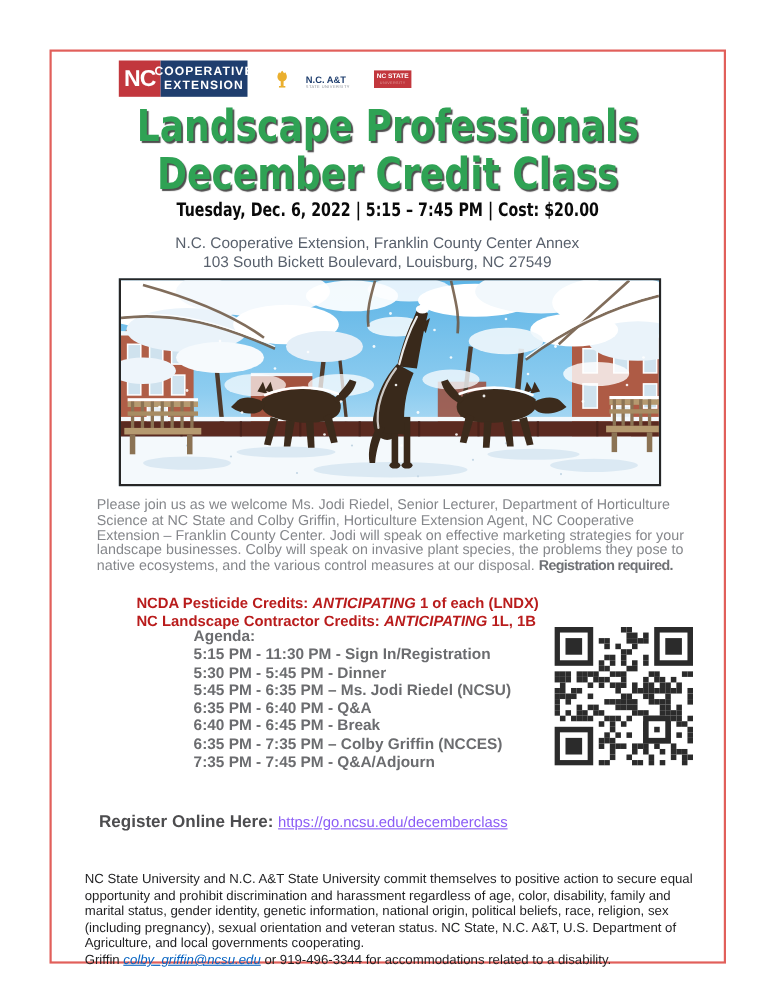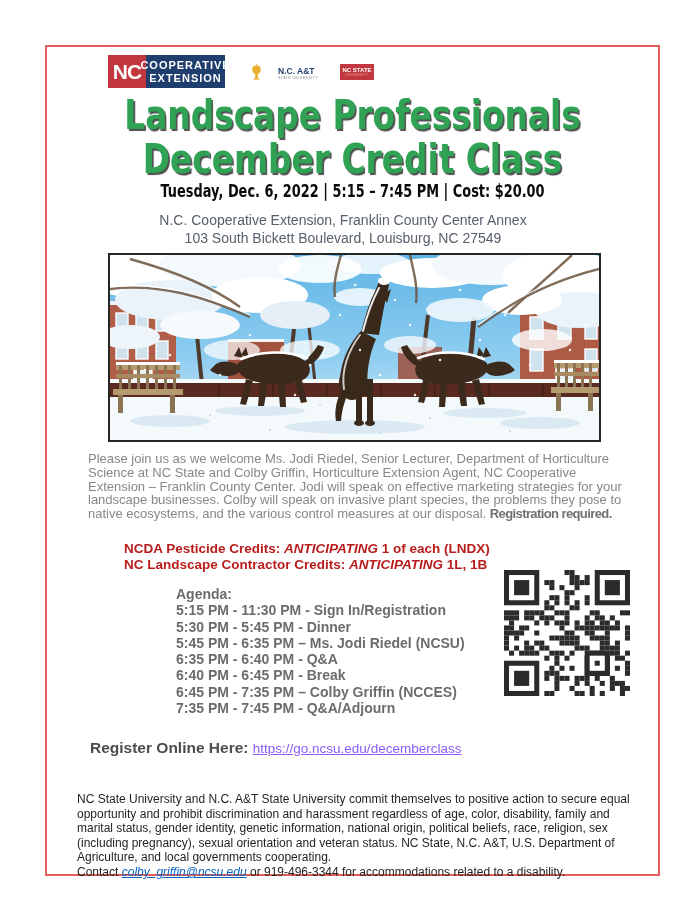--- a/index.html
+++ b/index.html
@@ -39,21 +39,21 @@
   
   .photo{position:absolute;left:108px;top:253px;width:489px;height:185px;border:2px solid #262626;
          background:#bfe0f2;}
   .photo svg{display:block;}
 
   
   .intro{position:absolute;left:88px;top:452px;width:536px;font-size:13px;line-height:13.8px;color:#85878b;}
   .reg-note{font-weight:bold;letter-spacing:-.6px;color:#6f7175;}
   .credits{position:absolute;left:88px;top:541px;font-size:13.5px;font-weight:bold;color:#b91c1c;line-height:16px;margin-left:36px;}
   .credit-em{font-style:italic;}
-  .agenda{position:absolute;left:176px;top:586px;font-size:14px;font-weight:bold;color:#6b6c6f;line-height:16.3px;}
+  .agenda{position:absolute;left:176px;top:570px;font-size:14px;font-weight:bold;color:#6b6c6f;line-height:16.3px;}
   .qr-box{position:absolute;left:500px;top:566px;width:134px;height:134px;background:#fff;
           display:flex;align-items:center;justify-content:center;}
   .register{position:absolute;left:90px;top:739px;font-size:15.5px;font-weight:bold;color:#4d4d4f;}
   .register a{font-size:13.5px;color:#8b5cf6;text-decoration:underline;font-weight:normal;}
 
   
   .footer{position:absolute;left:77px;top:792px;width:567px;font-size:12px;line-height:14.6px;color:#1f1f21;}
   .footer a{color:#0563c1;font-style:italic;text-decoration:underline;}
 </style>
 </head>
@@ -322,21 +322,21 @@
     <div><span>NC Landscape Contractor Credits: </span><span class="credit-em">ANTICIPATING</span><span> 1L, 1B</span></div>
   </div>
 
   <div class="agenda">
     <div>Agenda:</div>
     <div>5:15 PM - 11:30 PM - Sign In/Registration</div>
     <div>5:30 PM - 5:45 PM - Dinner</div>
     <div>5:45 PM - 6:35 PM – Ms. Jodi Riedel (NCSU)</div>
     <div>6:35 PM - 6:40 PM - Q&amp;A</div>
     <div>6:40 PM - 6:45 PM - Break</div>
-    <div>6:45 PM - 7:35 PM – Colby Griffin (NCCES)</div>
+    <div>6:35 PM - 7:35 PM – Colby Griffin (NCCES)</div>
     <div>7:35 PM - 7:45 PM - Q&amp;A/Adjourn</div>
   </div>
 
   <div class="qr-box">
     <svg id="qr-svg" width="126" height="126" viewBox="0 0 125 125" aria-hidden="true">
         <rect x="0" y="0" width="125" height="125" fill="#ffffff"></rect>
         <rect x="60" y="0" width="5" height="5" fill="#2b2b2b"></rect>
         <rect x="65" y="0" width="5" height="5" fill="#2b2b2b"></rect>
         <rect x="65" y="5" width="5" height="5" fill="#2b2b2b"></rect>
         <rect x="70" y="5" width="5" height="5" fill="#2b2b2b"></rect>
@@ -554,15 +554,15 @@
         <rect x="80" y="80" width="25" height="25" fill="#2b2b2b"></rect>
         <rect x="85" y="85" width="15" height="15" fill="#ffffff"></rect>
         <rect x="90" y="90" width="5" height="5" fill="#2b2b2b"></rect>
       </svg>
   </div>
 
   <div class="register"><span>Register Online Here: </span><a href="#">https://go.ncsu.edu/decemberclass</a></div>
 
   <div class="footer">
     <div>NC State University and N.C. A&amp;T State University commit themselves to positive action to secure equal opportunity and prohibit discrimination and harassment regardless of age, color, disability, family and marital status, gender identity, genetic information, national origin, political beliefs, race, religion, sex (including pregnancy), sexual orientation and veteran status. NC State, N.C. A&amp;T, U.S. Department of Agriculture, and local governments cooperating.</div>
-    <div><span>Contact </span><a href="#">colby_griffin@ncsu.edu</a><span> or 919-496-3344 for accommodations related to a disability.</span></div>
+    <div><span>Griffin </span><a href="#">colby_griffin@ncsu.edu</a><span> or 919-496-3344 for accommodations related to a disability.</span></div>
   </div>
 </div>
 
 </body></html>

